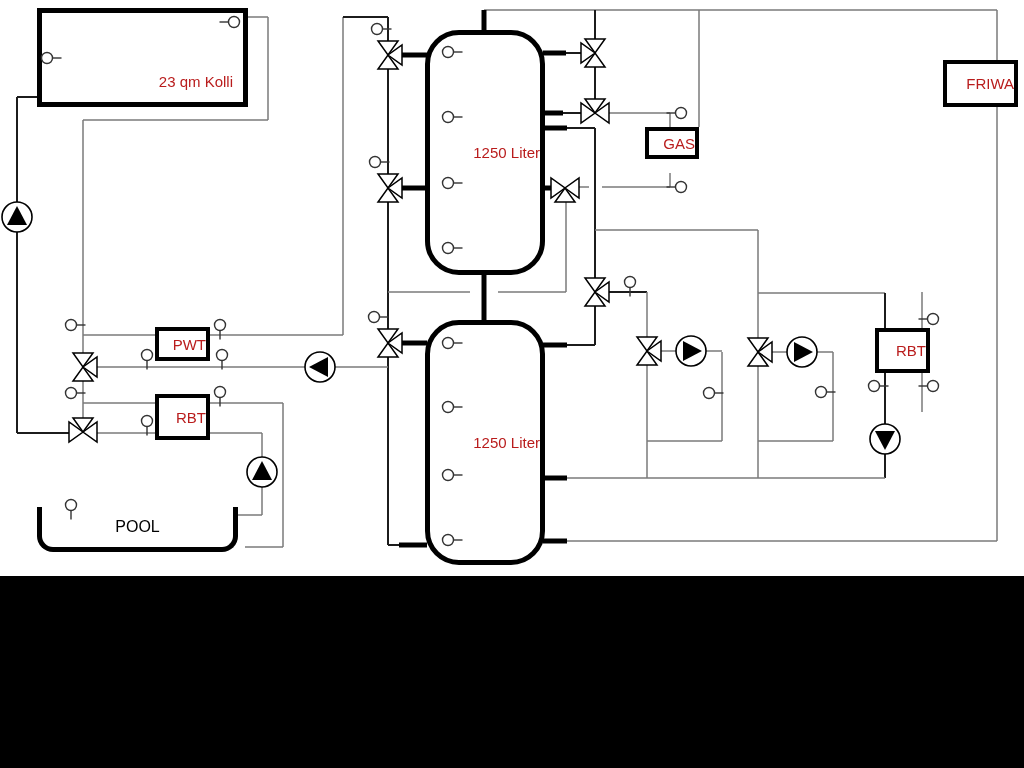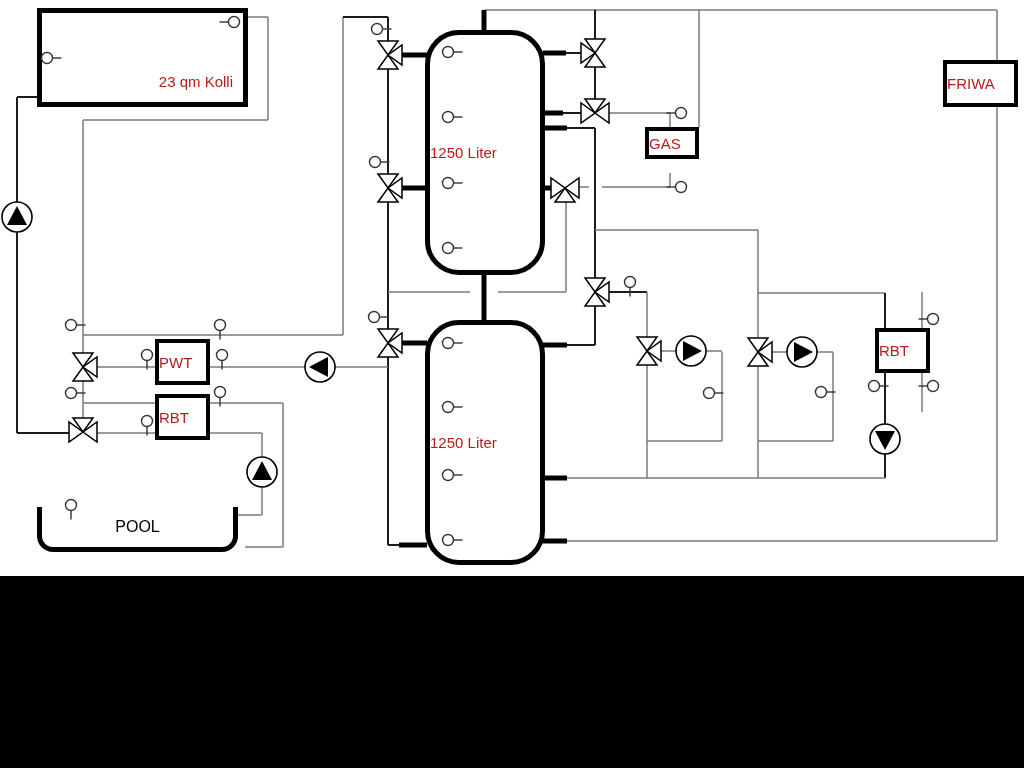--- a/index.html
+++ b/index.html
@@ -3,21 +3,21 @@
 <meta charset="utf-8">
 <style>
   html,body{margin:0;padding:0;background:#000;}
   #stage{
     position:relative;width:1024px;height:768px;background:#ffffff;
     overflow:hidden;font-family:"Liberation Sans",sans-serif;
   }
   svg.layer{position:absolute;left:0;top:0;width:1024px;height:768px;}
   .box{
     position:absolute;box-sizing:border-box;background:#ffffff;
-    border:4px solid #000;display:flex;align-items:center;justify-content:flex-start;
+    border:4px solid #000;display:flex;align-items:center;justify-content:flex-end;
     z-index:2;
   }
   .box span{font-size:15px;color:#b91c1c;white-space:nowrap;}
   .tank{border-width:5px;border-radius:34px;}
   .pool{
     border:5px solid #000;border-top:none;background:transparent;
     border-radius:0 0 16px 16px;
   }
   #bottom-bar{
     position:absolute;left:0;top:576px;width:1024px;height:192px;z-index:5;
@@ -108,21 +108,21 @@
       </div>
       <div class="box tank" style="left: 425px; top: 320px; width: 120px; height: 245px;">
         <span>1250 Liter</span>
       </div>
       <div class="box" style="left: 645px; top: 127px; width: 54px; height: 32px;">
         <span>GAS</span>
       </div>
       <div class="box" style="left: 943px; top: 60px; width: 75px; height: 47px;">
         <span>FRIWA</span>
       </div>
-      <div class="box" style="left: 155px; top: 327px; width: 55px; height: 46px; margin-top: 12px;">
+      <div class="box" style="left: 155px; top: 327px; width: 55px; height: 34px;">
         <span>PWT</span>
       </div>
       <div class="box" style="left: 155px; top: 394px; width: 55px; height: 46px;">
         <span>RBT</span>
       </div>
       <div class="box" style="left: 875px; top: 328px; width: 55px; height: 45px;">
         <span>RBT</span>
       </div>
       <div class="box" style="left: 37px; top: 8px; width: 211px; height: 99px; border-width: 5px; justify-content: flex-end; align-items: flex-end;">
         <span style="margin: 0px 10px 12px 0px;">23 qm Kolli</span>

